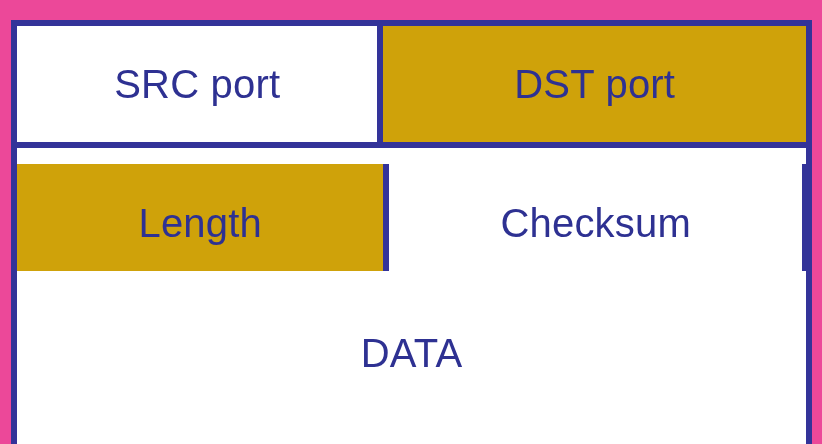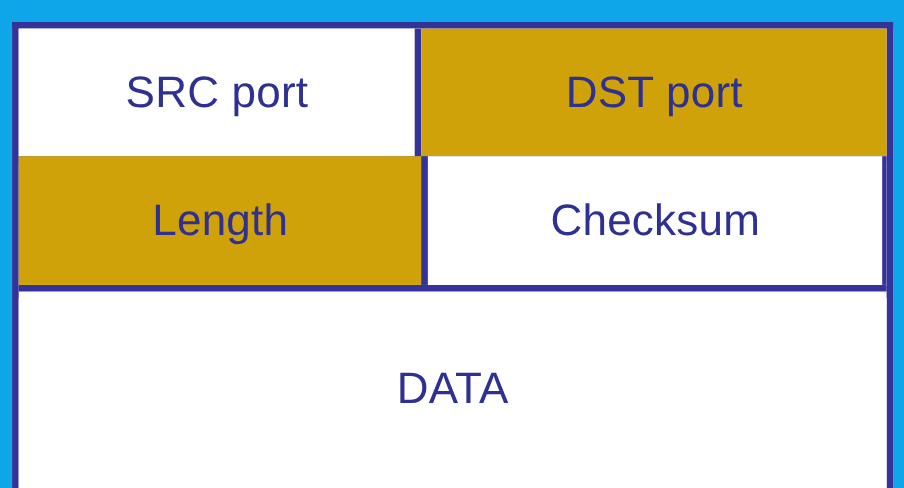--- a/index.html
+++ b/index.html
@@ -12,21 +12,21 @@
     width: 822px;
     height: 444px;
     overflow: hidden;
     font-family: "Liberation Sans", sans-serif;
   }
 
   #diagram-root {
     position: relative;
     width: 822px;
     height: 444px;
-    background: #0ea5e9;
+    background: #ec4899;
   }
 
   
   .packet-frame {
     position: absolute;
     left: 11px;
     top: 20px;
     width: 801px;   
     height: 430px;  
     box-sizing: border-box;
@@ -40,21 +40,21 @@
   
   .row {
     position: absolute;
     left: 0;
     width: 789px;
     box-sizing: border-box;
     display: flex;
   }
 
   .row-ports    { top: 0px;   height: 122px; border-bottom: 6px solid #333399; }
-  .row-lenchk   { top: 116px; height: 123px; border-bottom: 6px solid #333399; }
+  .row-lenchk   { top: 138px; height: 123px; border-bottom: 6px solid #333399; }
   .row-data     { top: 245px; height: 185px; }
 
   .cell {
     box-sizing: border-box;
     display: flex;
     align-items: center;
     justify-content: center;
     font-size: 40px;
     line-height: 1;
     letter-spacing: 0.2px;

